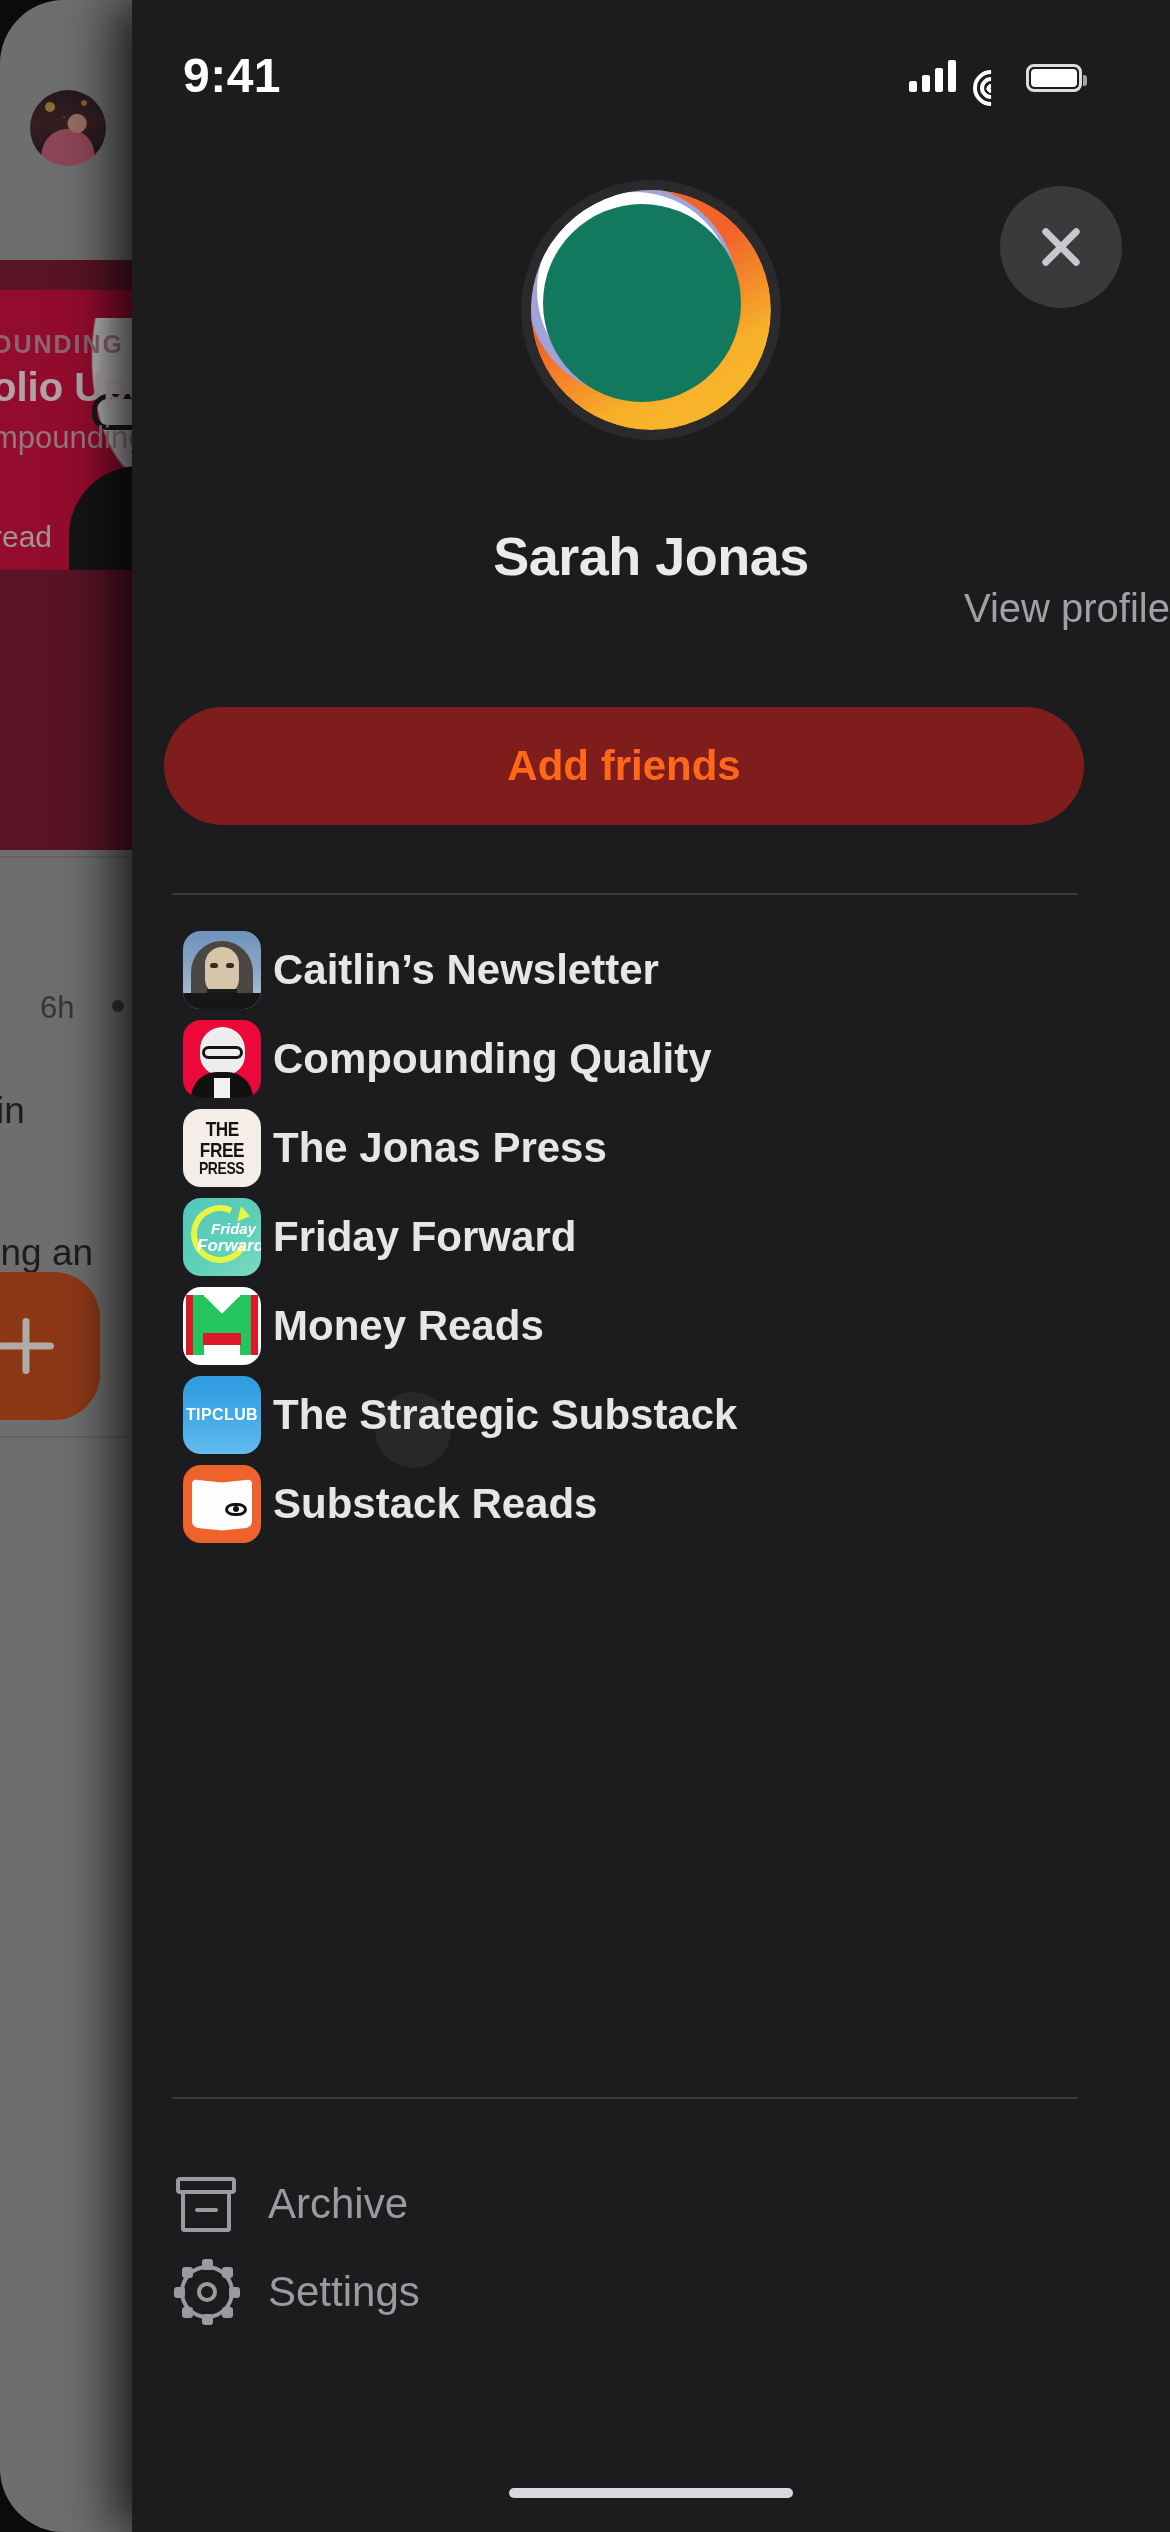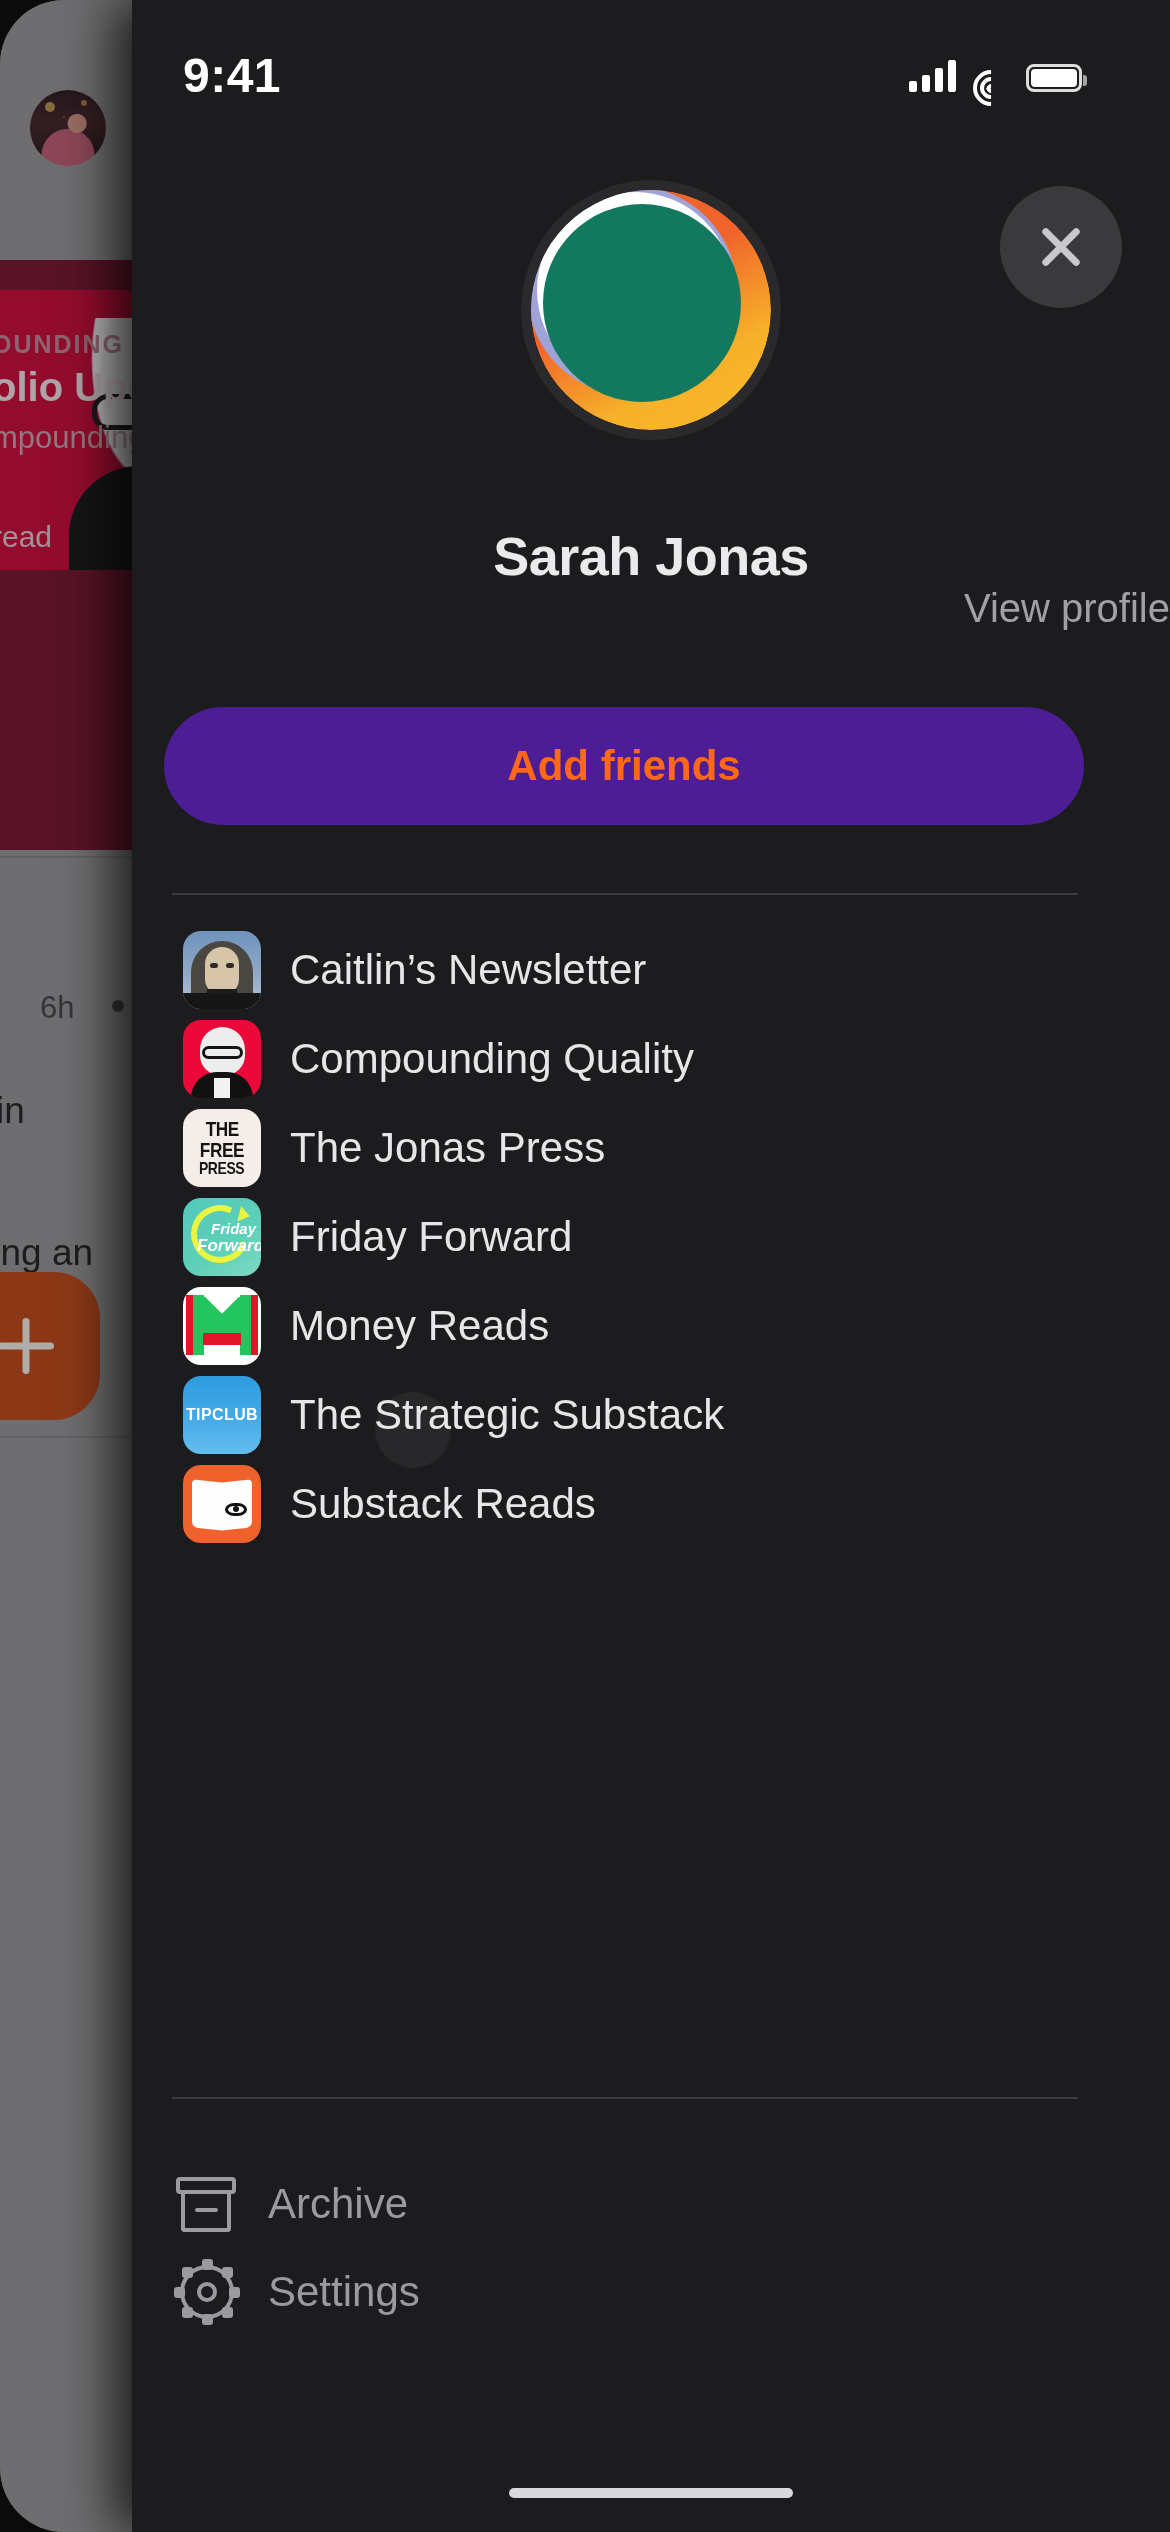--- a/index.html
+++ b/index.html
@@ -143,36 +143,36 @@
     position:absolute; left:0; right:0; top:525px; text-align:center;
     font-size:54px; font-weight:700; color:#eaeaec; letter-spacing:-.5px;
   }
   .p-view {
     position:absolute; left:0; right:0; top:586px; text-align:right;
     font-size:40px; color:#a0a0a5; cursor:pointer;
   }
 
   .add-friends {
     position:absolute; left:32px; top:707px; width:920px; height:118px;
-    background:#4c1d95; border:none; border-radius:59px; cursor:pointer;
+    background:#7f1d1d; border:none; border-radius:59px; cursor:pointer;
     color:#ff6719; font-size:42px; font-weight:700; font-family:"Liberation Sans", sans-serif;
   }
 
   .hr { position:absolute; left:40px; width:906px; height:2px; background:#3a3a3c; }
   .hr-top { top:893px; }
   .hr-bot { top:2097px; }
 
   
   .pub-list { position:absolute; left:0; top:925px; width:1038px; }
   .pub-row { position:relative; display:flex; align-items:center; height:89px; margin-bottom:0; cursor:pointer; }
   .pub-icon {
     width:78px; height:78px; border-radius:18px; margin-left:51px; flex:0 0 78px;
     overflow:hidden; position:relative;
   }
-  .pub-label { margin-left:29px; font-size:42px; color:#e6e6e8; font-weight:400; white-space:nowrap; }
+  .pub-label { margin-left:12px; font-size:42px; color:#e6e6e8; font-weight:700; white-space:nowrap; }
 
   
   .ic-caitlin { background:linear-gradient(180deg,#6f93bc 0%,#8fa9c6 55%,#b9c6d6 100%); }
   .ic-caitlin .hair { position:absolute; left:8px; top:10px; width:62px; height:68px; background:#4a4742; border-radius:34px 34px 12px 12px; }
   .ic-caitlin .face { position:absolute; left:22px; top:16px; width:34px; height:48px; background:#d6c5a8; border-radius:17px 17px 16px 16px; }
   .ic-caitlin .eyeL,.ic-caitlin .eyeR { position:absolute; top:32px; width:8px; height:5px; background:#2d2b28; border-radius:3px; }
   .ic-caitlin .eyeL { left:27px; } .ic-caitlin .eyeR { left:43px; }
   .ic-caitlin .neck { position:absolute; left:24px; bottom:0; width:30px; height:20px; background:#1b1b1b; }
   .ic-caitlin .top { position:absolute; left:0; bottom:0; width:78px; height:16px; background:#161616; }
 

